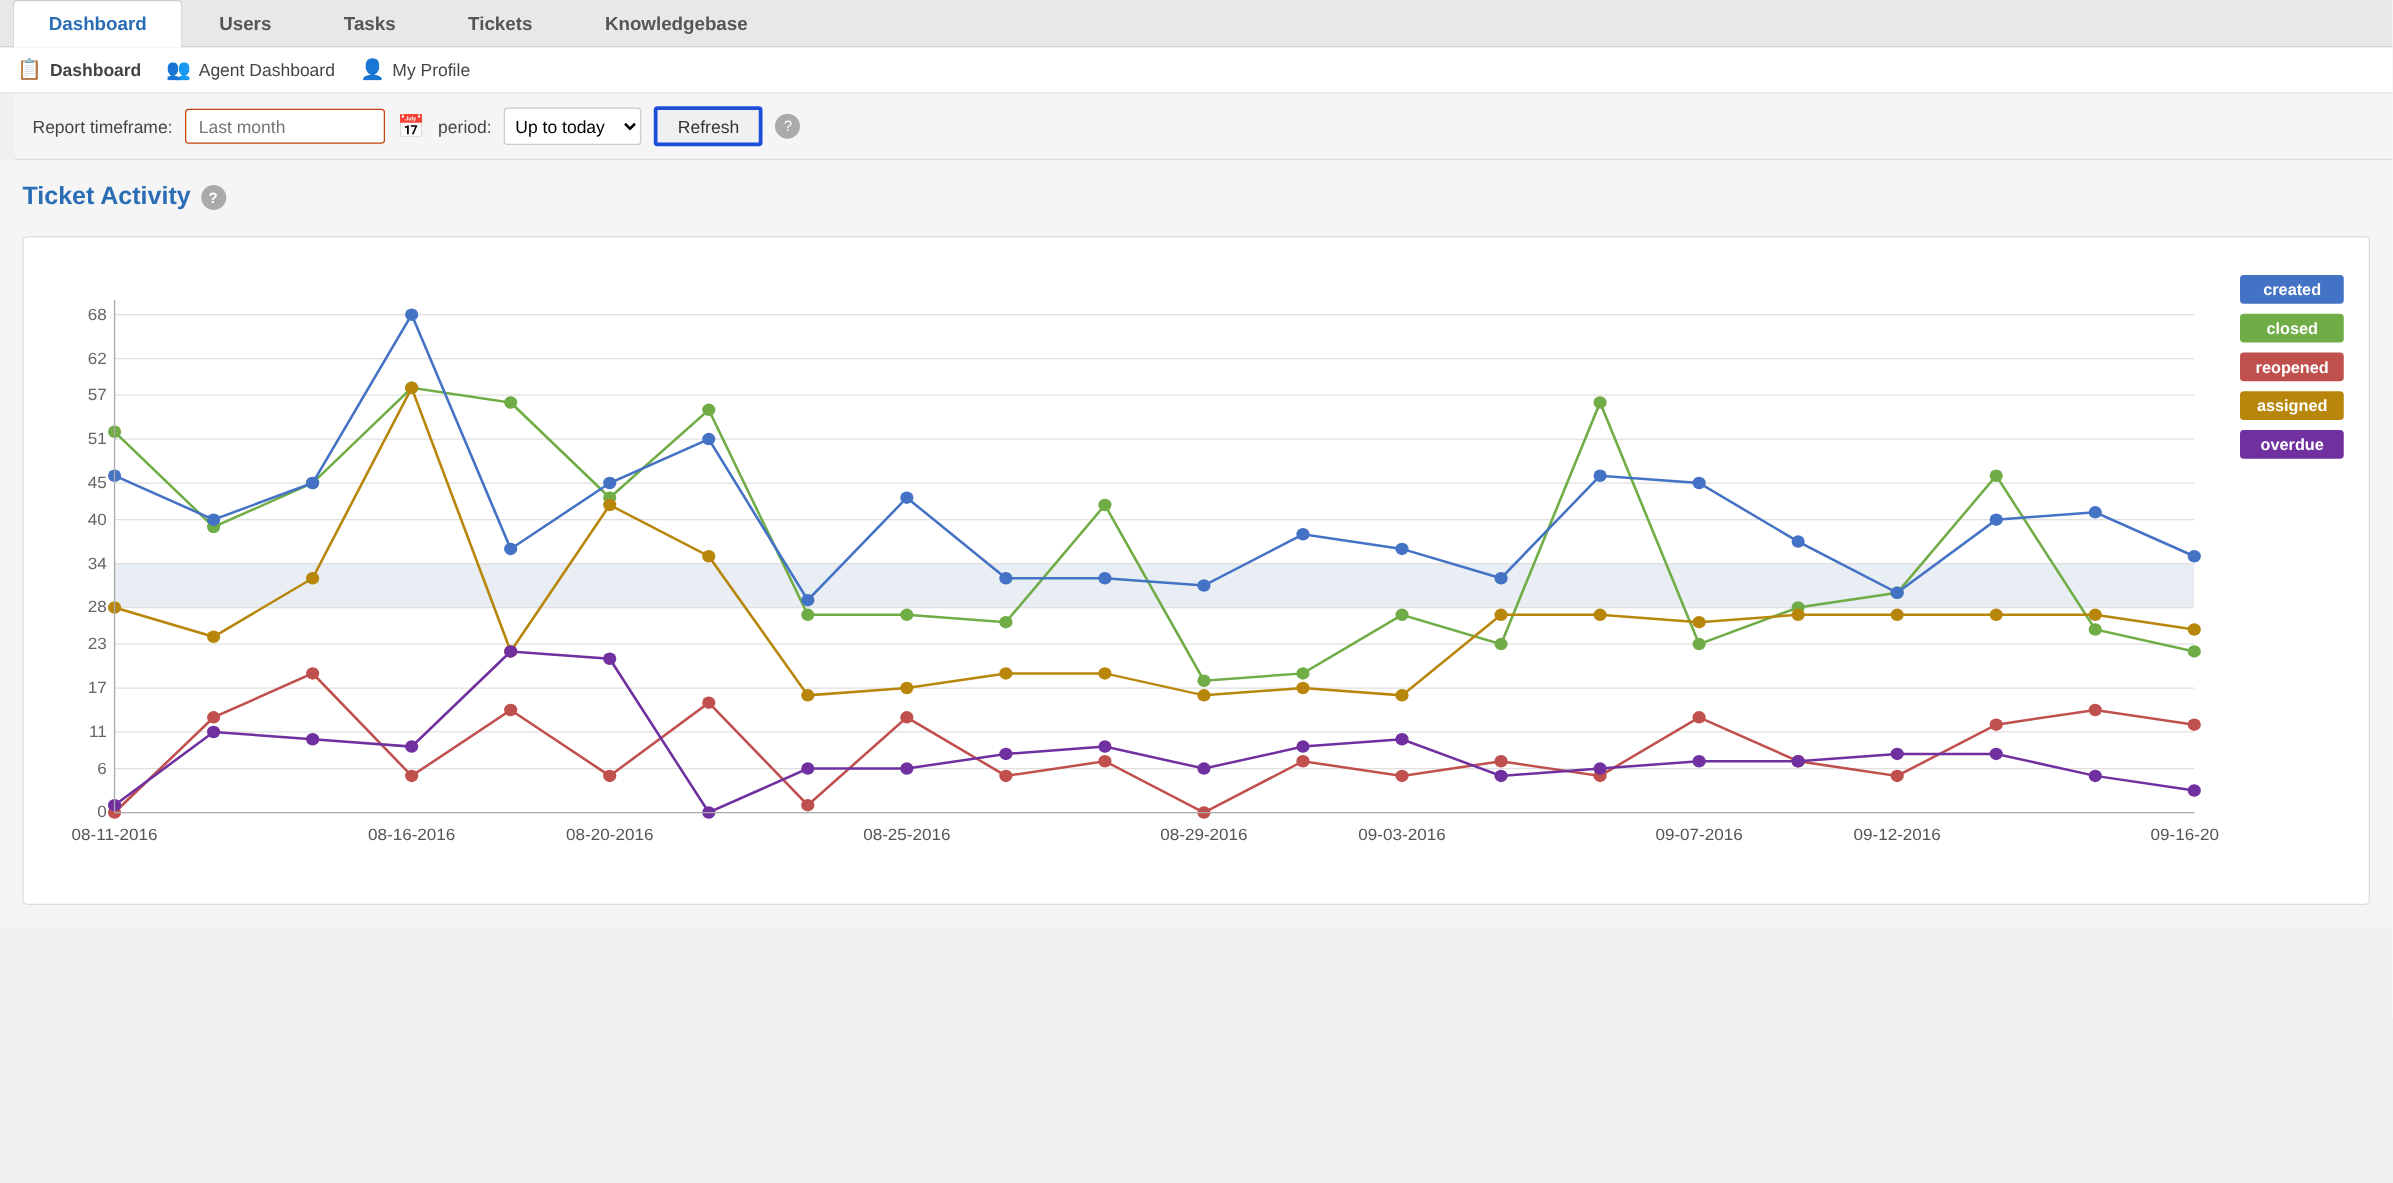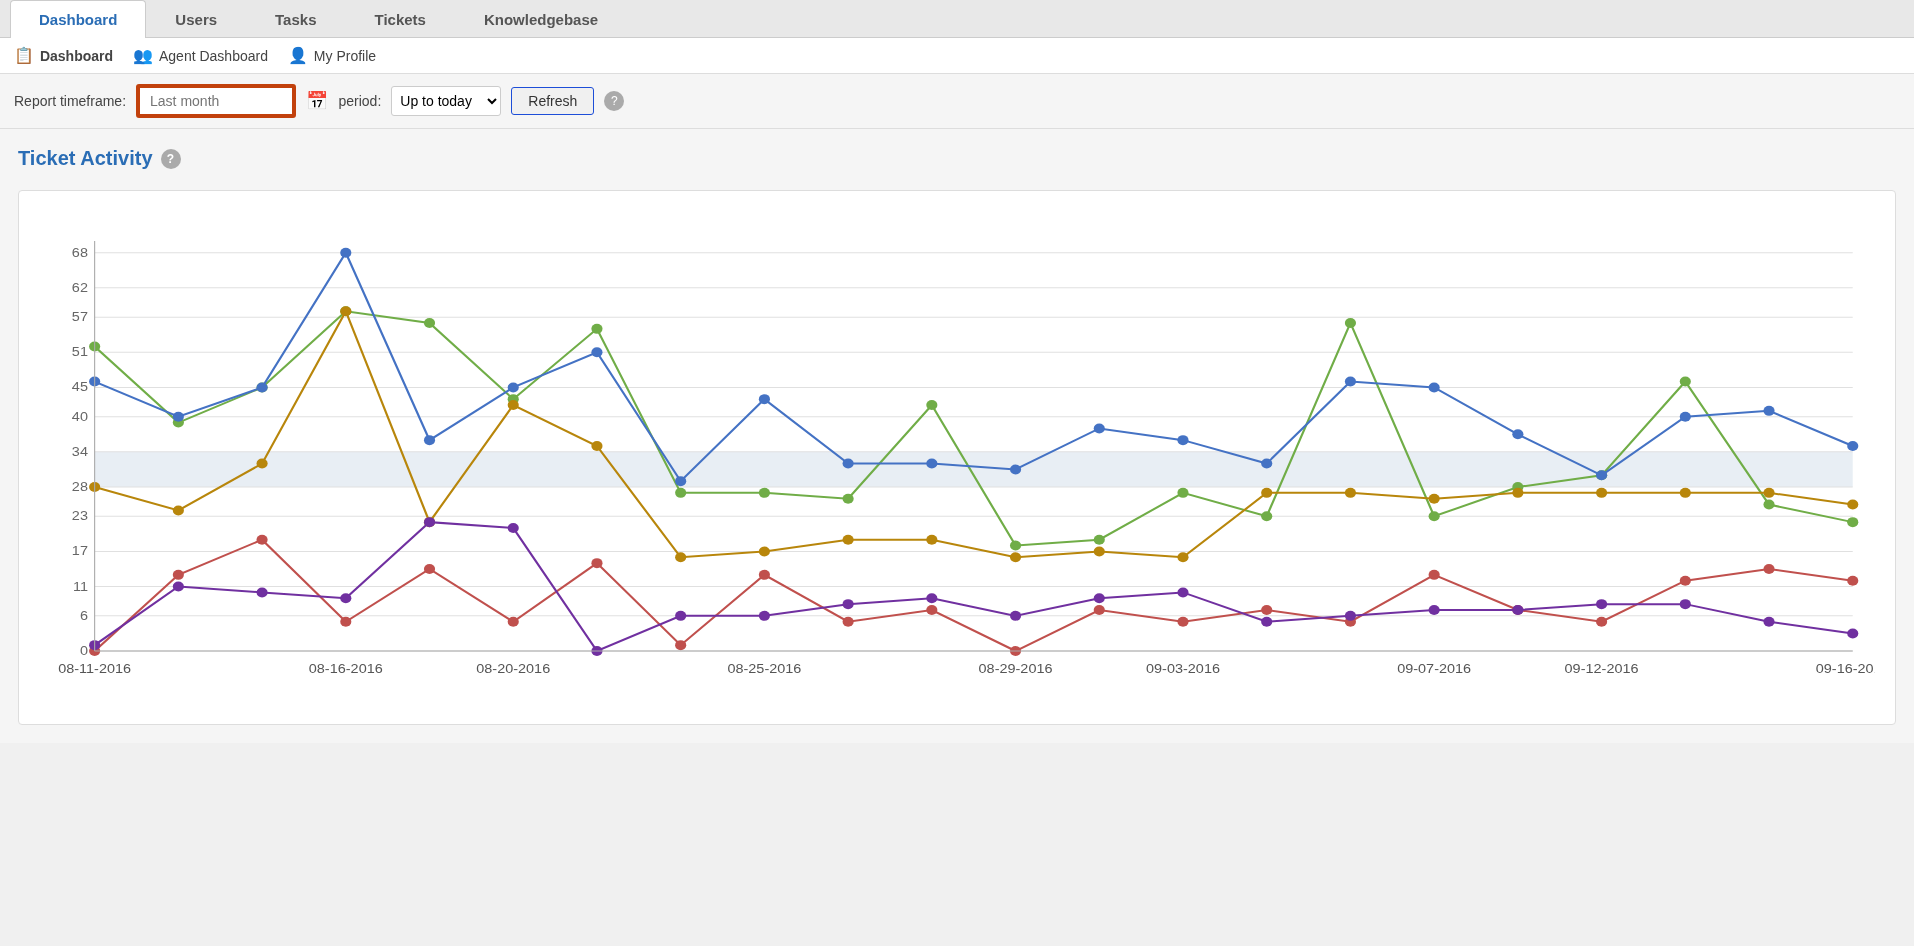--- a/index.html
+++ b/index.html
@@ -52,42 +52,43 @@
     .sub-nav-icon { font-size: 16px; }
 
     
     .toolbar {
       display: flex;
       align-items: center;
       background: #f5f5f5;
       padding: 10px 14px;
       border-bottom: 1px solid #ddd;
       gap: 10px;
+      margin-left: 12px;
     }
     .toolbar label { font-size: 14px; color: #444; }
     .toolbar input[type="text"] {
-      border: 4px solid #c2410c;
+      border: 1px solid #c2410c;
       padding: 5px 10px;
       border-radius: 3px;
       font-size: 14px;
       width: 160px;
       color: #0f172a;
       background: #fff;
     }
     .toolbar .calendar-icon { font-size: 18px; color: #888; }
     .toolbar select {
       border: 1px solid #ccc;
       padding: 5px 4px;
       border-radius: 3px;
       font-size: 14px;
       background: #fff;
       cursor: pointer;
     }
     .toolbar button.refresh-btn {
-      border: 1px solid #1d4ed8;
+      border: 3px solid #1d4ed8;
       padding: 5px 16px;
       border-radius: 3px;
       font-size: 14px;
       background: #f0f0f0;
       cursor: pointer;
       color: #333;
     }
     .help-icon {
       width: 20px; height: 20px;
       border-radius: 50%;
@@ -352,15 +353,22 @@
             <text x="651.9047619047619" y="462" text-anchor="middle" font-size="13" fill="#555">08-25-2016</text>
             <text x="877.6190476190477" y="462" text-anchor="middle" font-size="13" fill="#555">08-29-2016</text>
             <text x="1028.095238095238" y="462" text-anchor="middle" font-size="13" fill="#555">09-03-2016</text>
             <text x="1253.8095238095239" y="462" text-anchor="middle" font-size="13" fill="#555">09-07-2016</text>
             <text x="1404.2857142857142" y="462" text-anchor="middle" font-size="13" fill="#555">09-12-2016</text>
             <text x="1630" y="462" text-anchor="middle" font-size="13" fill="#555">09-16-2016</text>
             <line x1="50" y1="30" x2="50" y2="440" stroke="#aaa" stroke-width="1"></line>
             <line x1="50" y1="440" x2="1630" y2="440" stroke="#aaa" stroke-width="1"></line>
           </svg>
       </div>
+      <div class="legend">
+        <div class="legend-item" style="background:#4472C4">created</div>
+        <div class="legend-item" style="background:#70AD47">closed</div>
+        <div class="legend-item" style="background:#C0504D">reopened</div>
+        <div class="legend-item" style="background:#B8860B">assigned</div>
+        <div class="legend-item" style="background:#7030A0">overdue</div>
+      </div>
     </div>
   </div>
 </div>
 
 </body></html>

